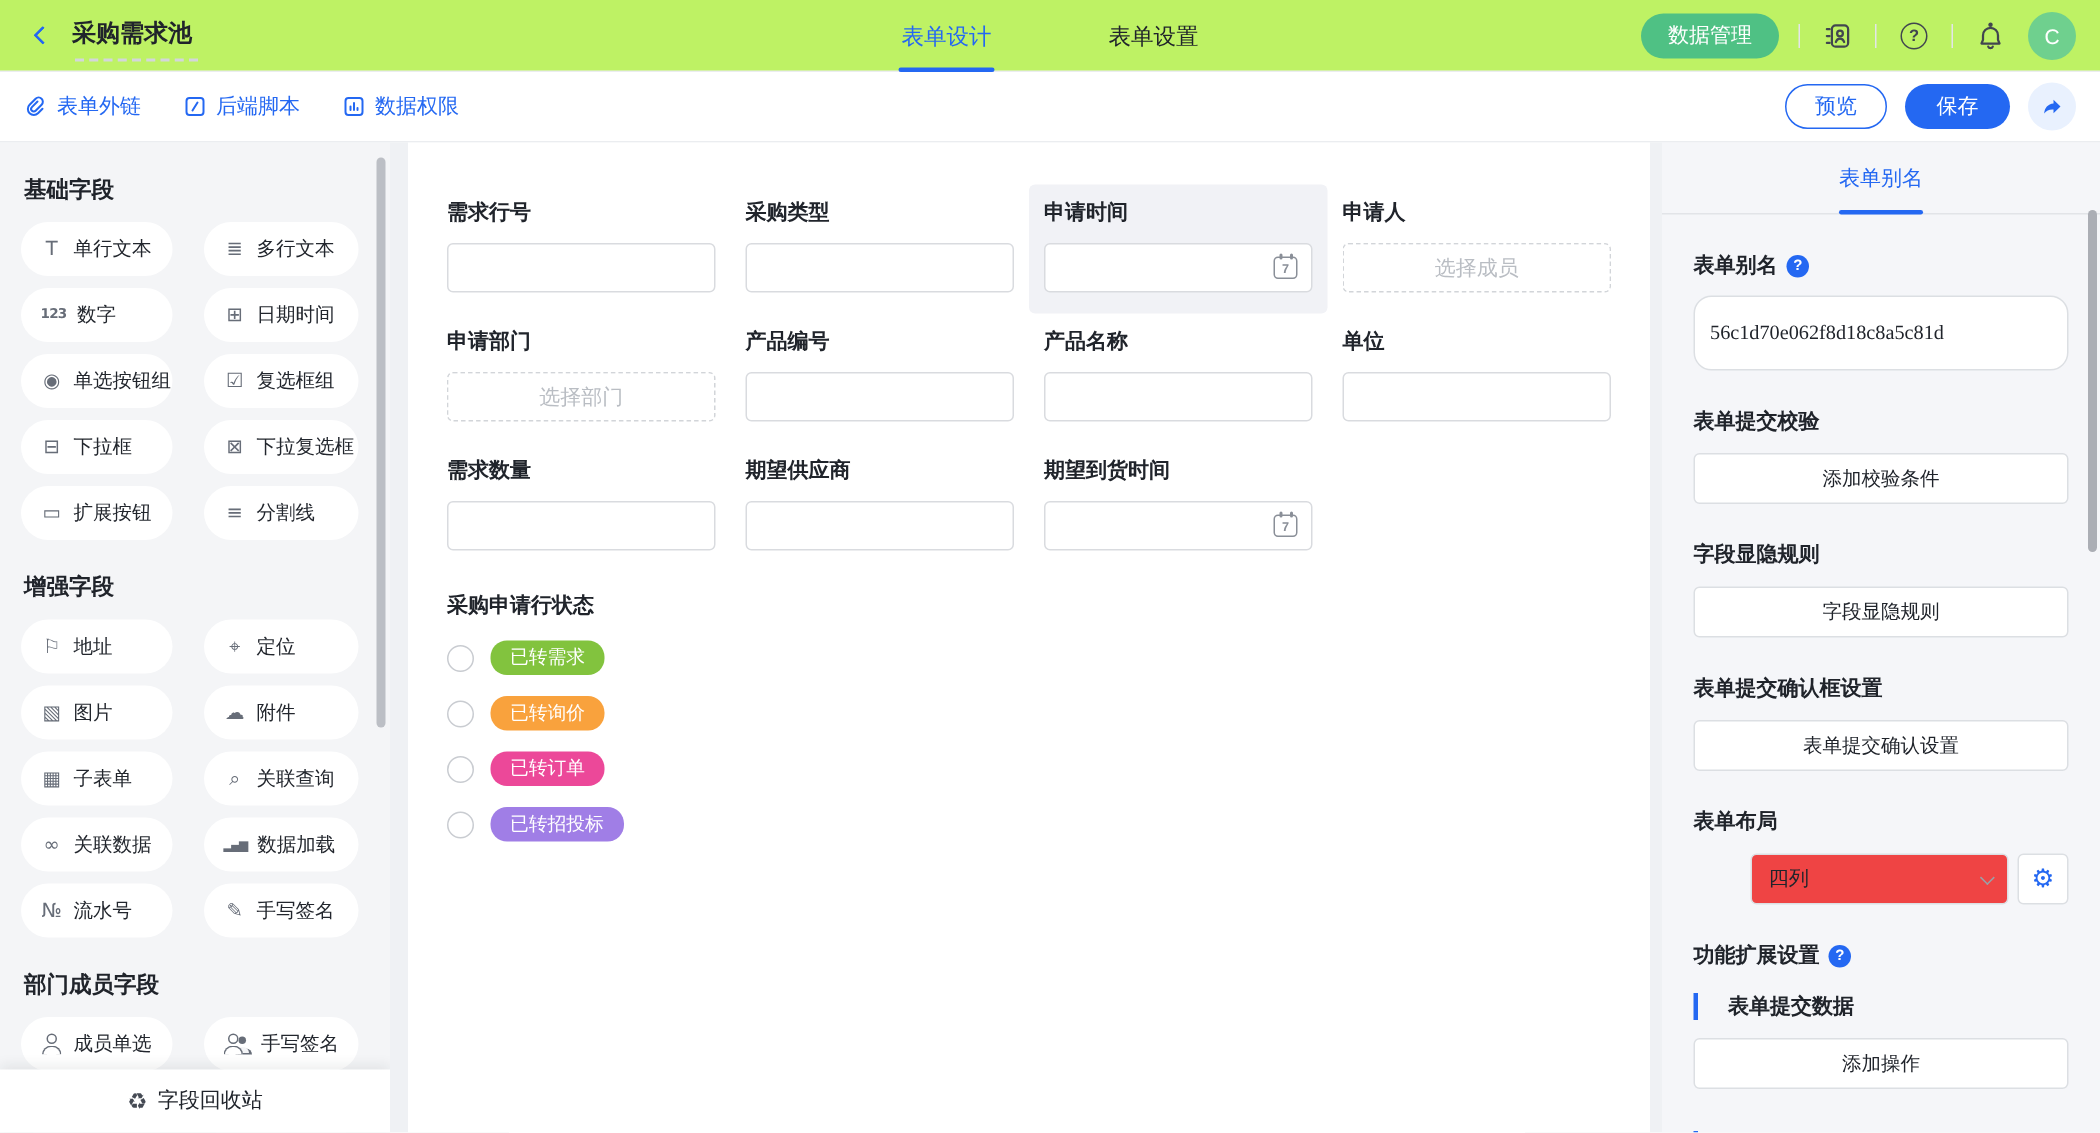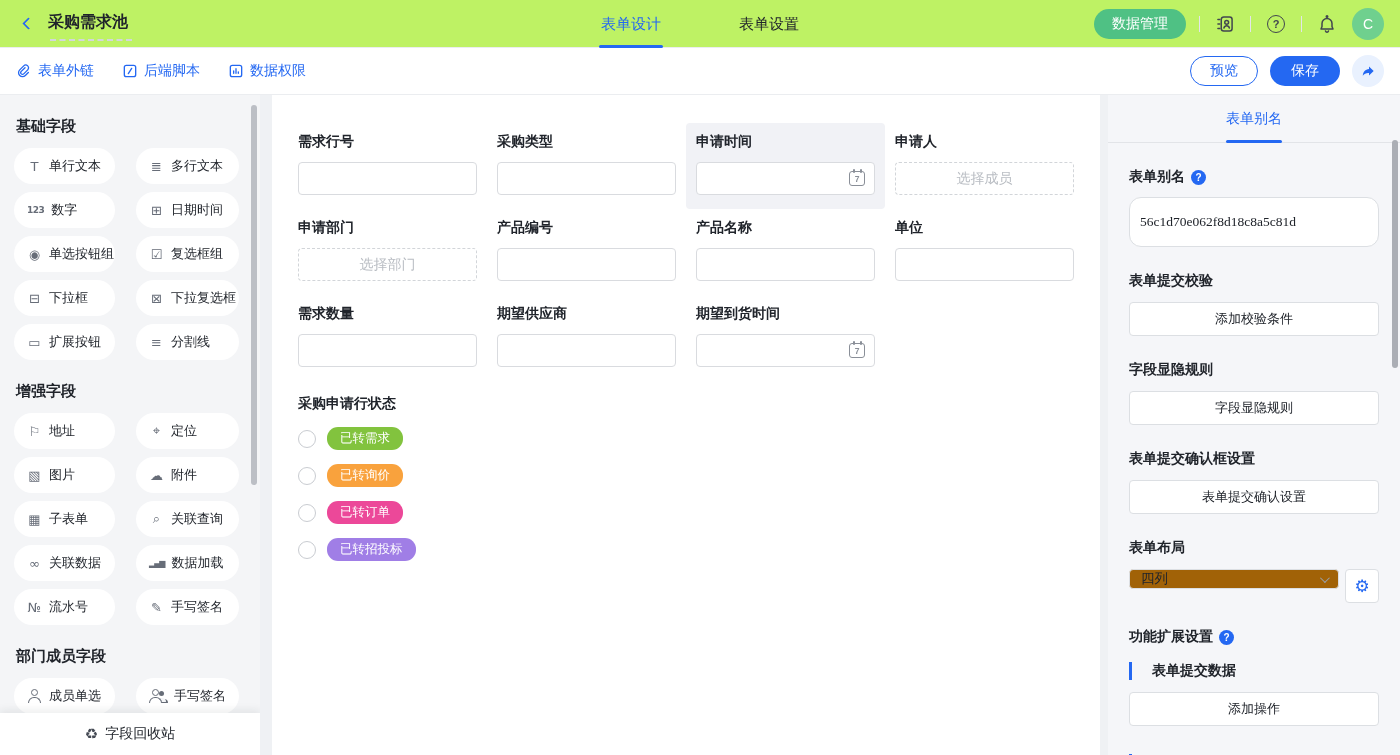--- a/index.html
+++ b/index.html
@@ -80,21 +80,21 @@
   .p-tab { flex:1; display:flex; align-items:center; justify-content:center; font-size:14px; cursor:pointer; position:relative; color:#20242b; }
   .p-tab.active { color:#2468f2; }
   .p-tab.active::after { content:""; position:absolute; left:50%; transform:translateX(-50%); bottom:-1px; width:56px; height:3px; background:#2468f2; border-radius:2px; }
   .p-content { padding:0 21px; }
   .p-label { font-size:14px; font-weight:700; margin:25px 0 12px 0; display:flex; align-items:center; gap:6px; }
   .p-label.tight { margin-bottom:11px; }
   .q-badge { width:15px; height:15px; border-radius:50%; background:#2468f2; color:#fff; font-size:10px; font-weight:700; display:flex; align-items:center; justify-content:center; }
   .p-input { width:100%; height:50px; border:1px solid #dcdfe3; border-radius:12px; background:#fff; padding:0 10px; font-size:13.5px; color:#20242b; font-family:Liberation Serif, serif; }
   .p-btn { width:100%; height:34px; background:#fff; border:1px solid #dcdfe3; border-radius:4px; font-size:13px; color:#20242b; cursor:pointer; font-family:"Liberation Sans",sans-serif; }
   .layout-row { display:flex; gap:6px; }
-  .p-select { flex:1; height:20px; background:#a16207; border:1px solid #dcdfe3; border-radius:4px; display:flex; align-items:center; justify-content:space-between; padding:0 11px; font-size:13.5px; cursor:pointer; }
+  .p-select { flex:1; height:34px; background:#ef4444; border:1px solid #dcdfe3; border-radius:4px; display:flex; align-items:center; justify-content:space-between; padding:0 11px; font-size:13.5px; cursor:pointer;margin-left:38px; }
   .chev-down { width:7px; height:7px; border-right:1.6px solid #9aa0a8; border-bottom:1.6px solid #9aa0a8; transform:rotate(45deg) translateY(-2px); }
   .gear-btn { width:34px; height:34px; background:#fff; border:1px solid #dcdfe3; border-radius:4px; display:flex; align-items:center; justify-content:center; cursor:pointer; color:#2468f2; font-size:17px; font-family:"DejaVu Sans",sans-serif; }
   .sub-label { font-size:14px; font-weight:700; border-left:3px solid #2468f2; padding-left:20px; margin:28px 0 12px 0; }
   .sub-label.first { margin-top:16px; }
   .p-scroll { position:absolute; top:45px; right:2px; width:6px; height:228px; background:#abaeb5; border-radius:3px; cursor:pointer; }
 
   svg.ic { display:block; }
 </style>
 </head>
 <body>

